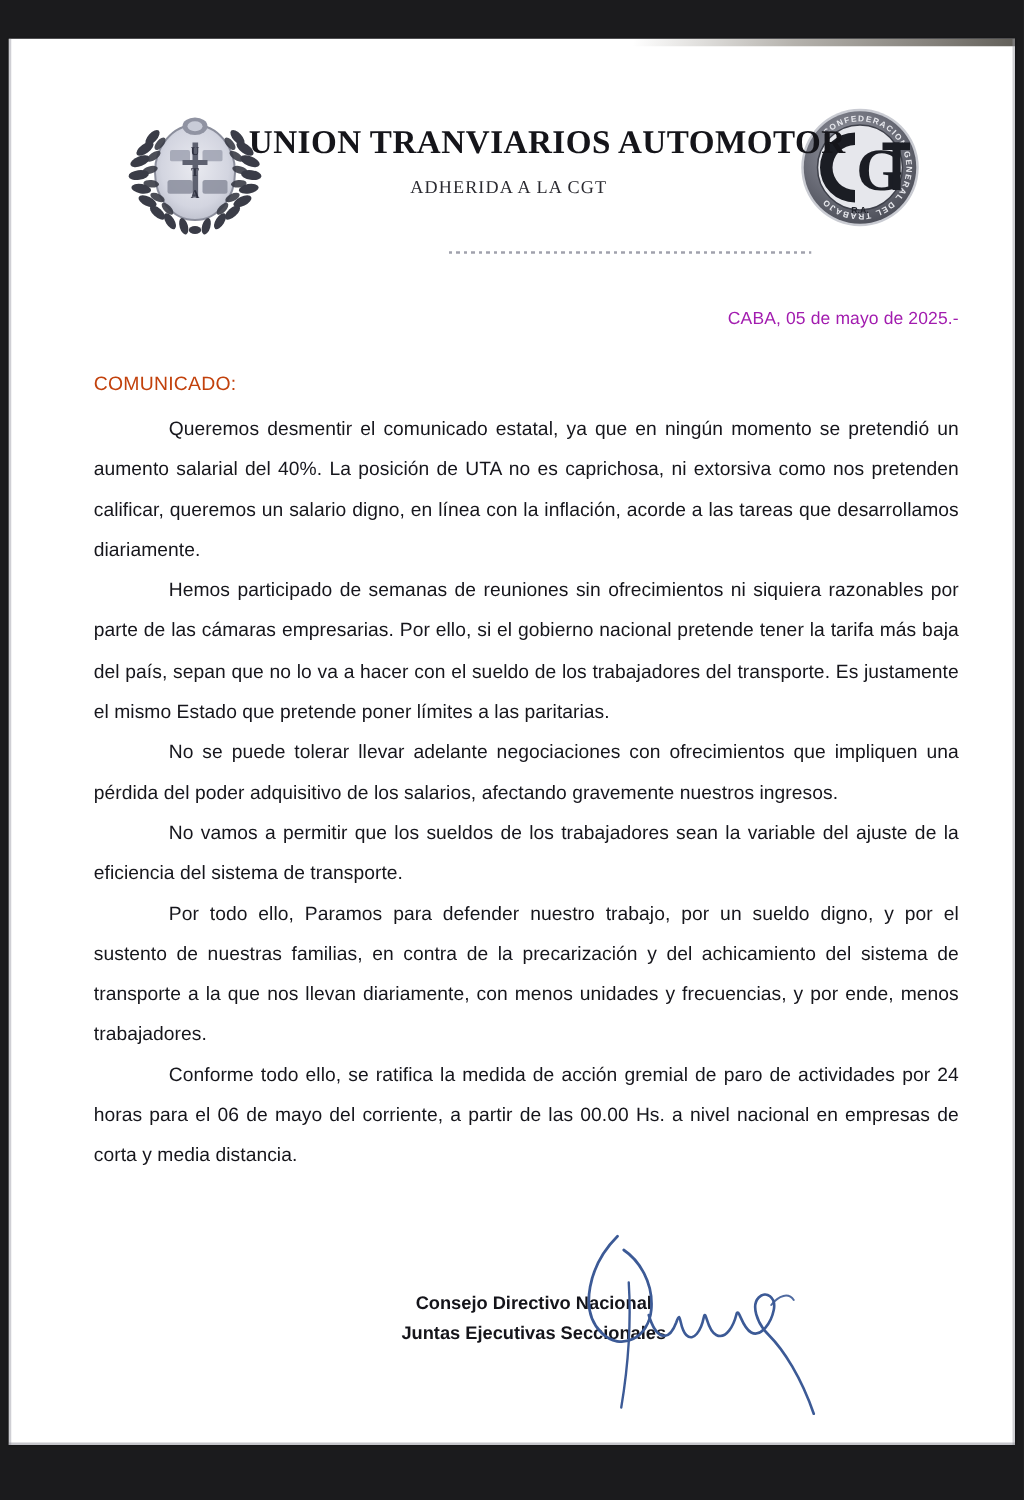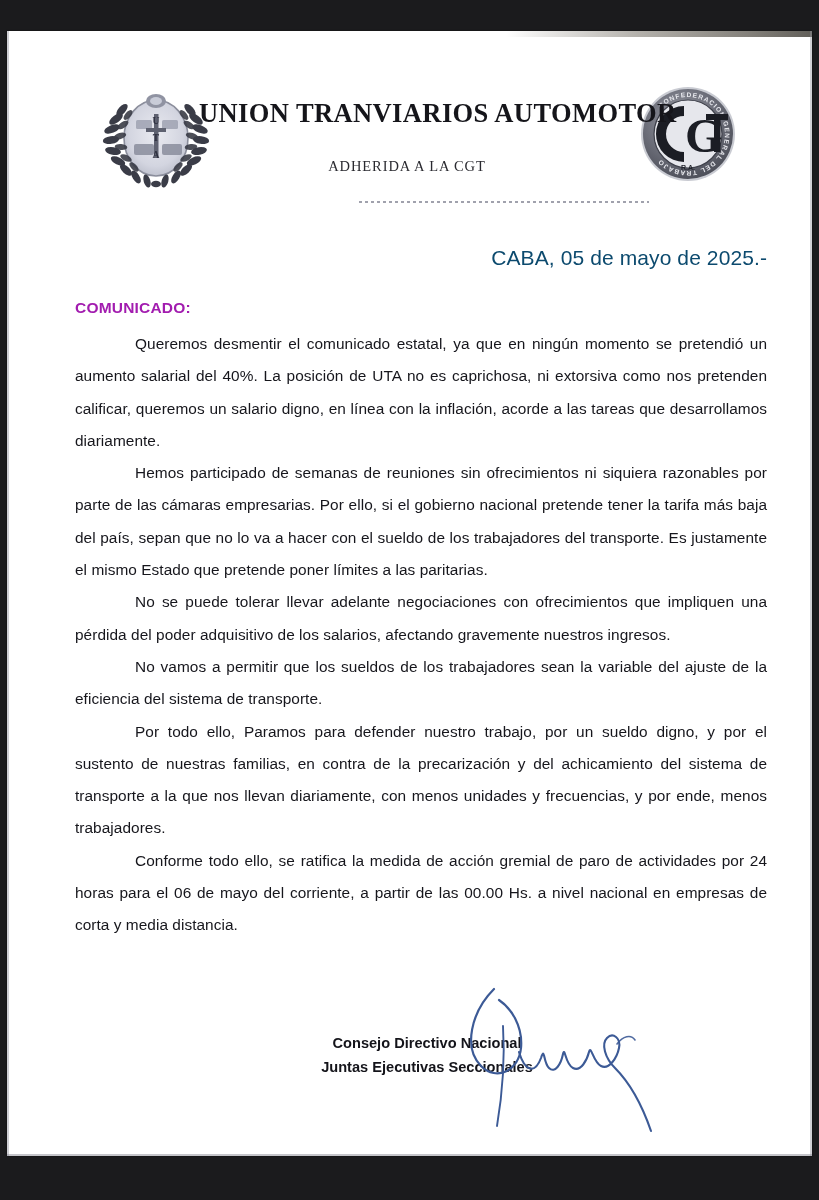--- a/index.html
+++ b/index.html
@@ -106,53 +106,53 @@
     white-space: nowrap;
     line-height: 1.1;
     margin-left: 12px;
   }
   #org-subtitle {
     font-family: "Liberation Serif", "DejaVu Serif", serif;
     font-weight: normal;
     font-size: 14.5px;
     letter-spacing: .9px;
     color: #2a2a30;
-    margin-top: 30px;
+    margin-top: 14px;
   }
   #header-rule {
     position: absolute;
     left: 352px;
     top: 170px;
     width: 290px;
     height: 2px;
     background-image: repeating-linear-gradient(
         to right,
         rgba(120,122,138,.70) 0px,
         rgba(120,122,138,.70) 3px,
         rgba(255,255,255,0) 3px,
         rgba(255,255,255,0) 6px);
   }
 
   
   #date-line {
     position: absolute;
     right: 45px;
     top: 215px;
-    font-size: 21px;
-    color: #0c4a6e;
+    font-size: 14px;
+    color: #a21caf;
     letter-spacing: .1px;
     white-space: nowrap;
   }
   #comunicado-heading {
     position: absolute;
     left: 68px;
     top: 268px;
     font-size: 15.5px;
-    font-weight: bold;
-    color: #a21caf;
+    font-weight: normal;
+    color: #c2410c;
     letter-spacing: .2px;
   }
   #letter-body {
     position: absolute;
     left: 68px;
     top: 297px;
     width: 692px;
     font-size: 15.4px;
     color: #16161c;
     line-height: 32.3px;

